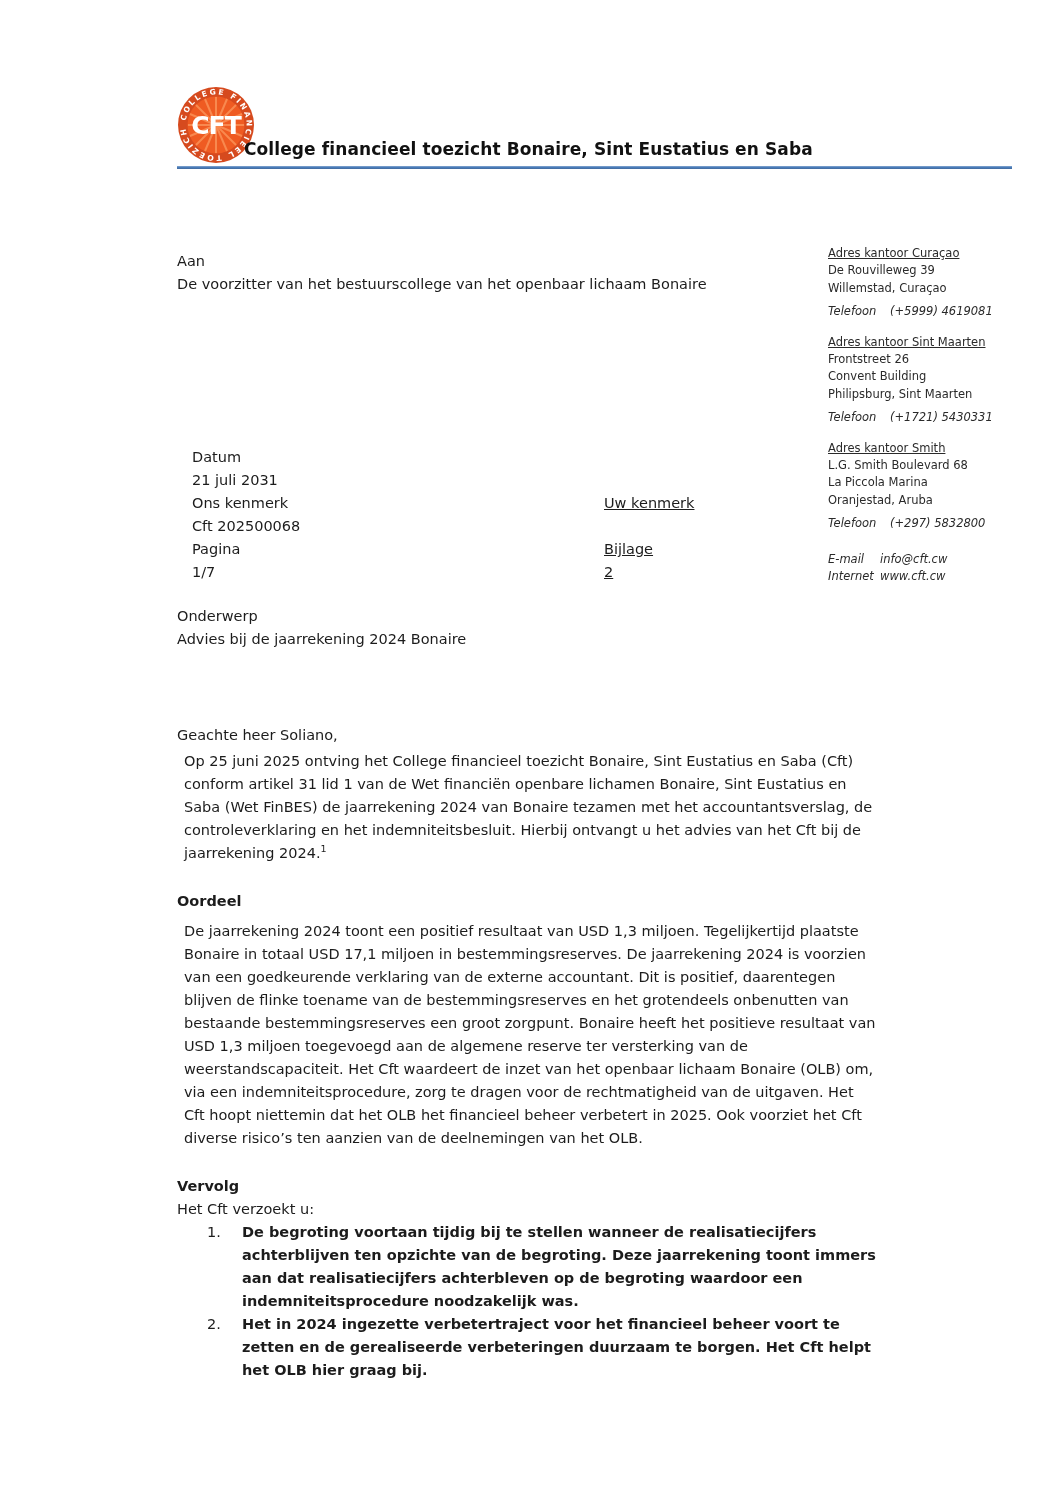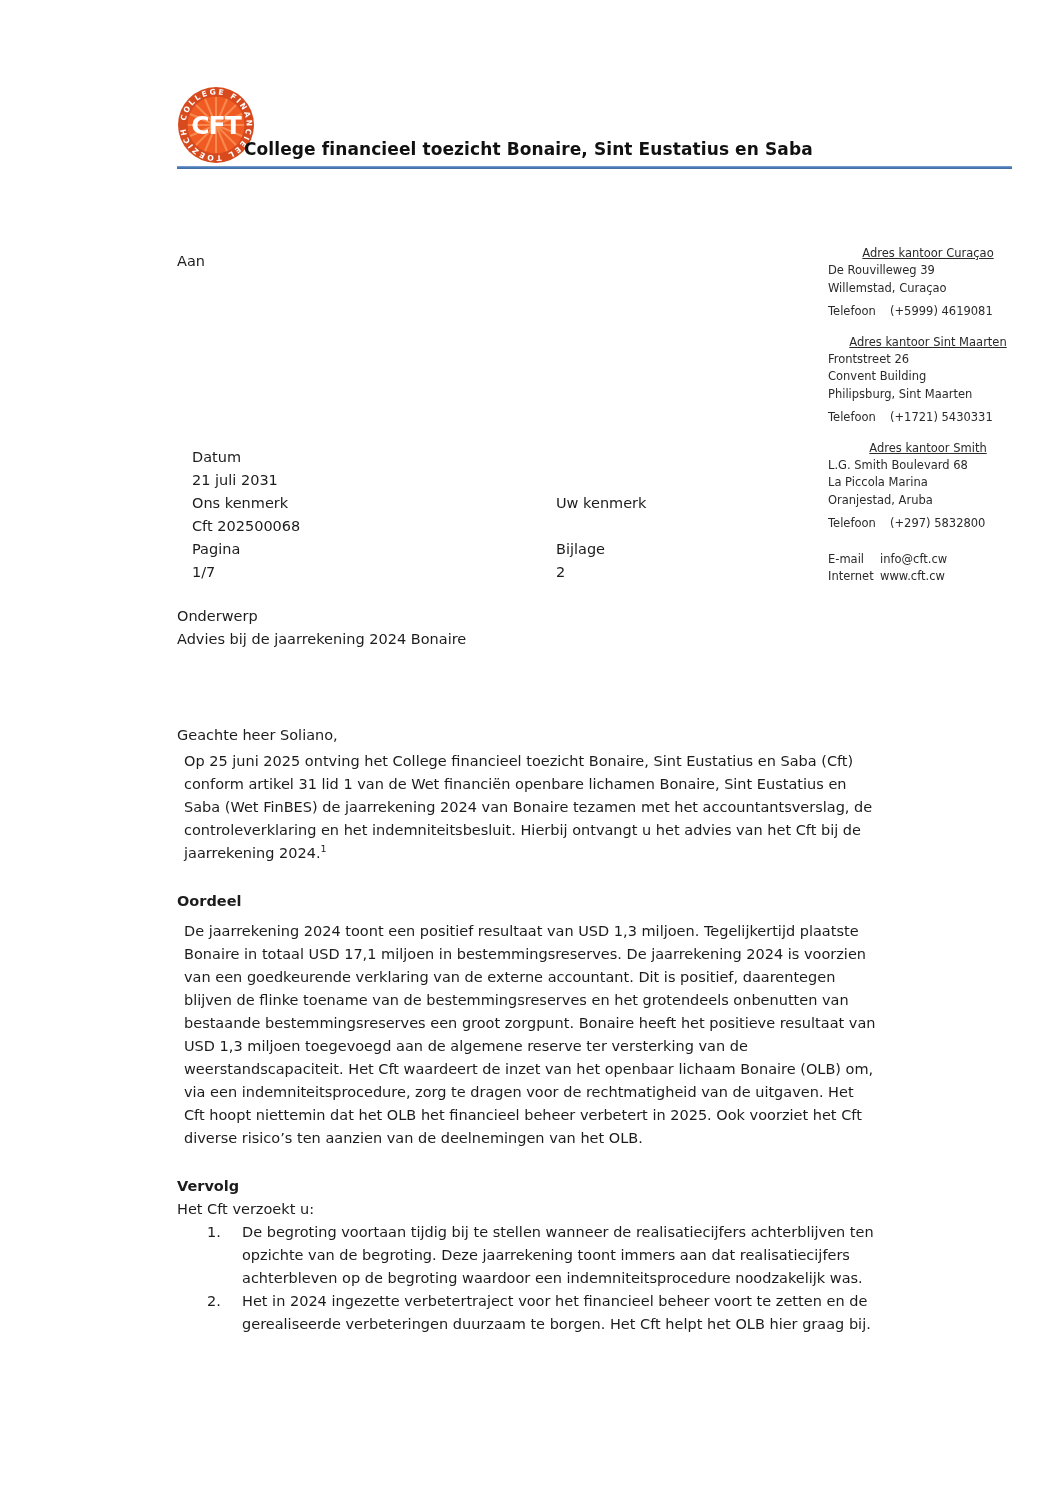--- a/index.html
+++ b/index.html
@@ -22,43 +22,43 @@
   .header-rule {
     position:absolute; left:177px; top:166px; width:835px; height:3px;
     background:linear-gradient(180deg,#8aa9cf 0%, #4a7ebc 45%, #42699c 100%);
   }
   
   .contact {
     position:absolute; left:828px; top:245px; width:200px;
     font-size:11.5px; line-height:17.4px; color:#2a2a2a;
   }
   .office { margin-bottom:13px; }
-  .office-heading { text-decoration:underline;text-align:center; }
-  .kv-row { display:flex; margin-top:6px; }
+  .office-heading { text-decoration:underline; }
+  .kv-row { display:flex; margin-top:6px;font-style:italic; }
   .kv-row .kv-label { width:62px; flex:0 0 62px; }
   .web-rows { margin-top:18px; }
   .web-rows .kv-row { margin-top:0; }
   .web-rows .kv-label { width:52px; flex:0 0 52px; }
   
   .std { font-size:14.5px; line-height:23px; }
   .recipient { position:absolute; left:177px; top:250px; width:660px; }
   .meta-left { position:absolute; left:192px; top:446px; width:380px; }
-  .meta-right { position:absolute; left:556px; top:492px; width:260px; }
+  .meta-right { position:absolute; left:604px; top:492px; width:260px;text-decoration:underline; }
   .blank-line { height:23px; }
   .subject { position:absolute; left:177px; top:605px; width:660px; }
   .salutation { position:absolute; left:177px; top:724px; width:660px; }
   .main-text { position:absolute; left:177px; top:743px; width:706px; }
   .main-text p { margin:7px; }
   .sect { margin-top:25px; }
   .sect-heading { font-weight:bold; }
   sup { font-size:9.5px; line-height:0; }
   .num-list { margin-top:0; }
   .li { display:flex; }
   .li-num { flex:0 0 35px; padding-left:0; margin-left:30px; }
-  .li-text { flex:1; }
+  .li-text { flex:1;font-weight:bold; }
   
   .logo-ring-text { fill:#ffffff; font-family:"DejaVu Sans", sans-serif; font-size:7.6px; font-weight:bold; letter-spacing:2.1px; }
   .logo-cft-text { fill:#ffffff; font-family:"DejaVu Sans", sans-serif; font-size:25px; font-weight:bold; letter-spacing:-1px; }
 </style>
 </head>
 <body>
 
 <div class="page">
 
   <div class="logo-wrap">
@@ -137,20 +137,21 @@
       </div>
       <div class="kv-row">
         <span class="kv-label">Internet</span>
         <span>www.cft.cw</span>
       </div>
     </div>
   </aside>
 
   <div class="recipient std">
     <div>Aan</div>
+    <div>De voorzitter van het bestuurscollege van het openbaar lichaam Bonaire</div>
   </div>
 
   <div class="meta-left std">
     <div>Datum</div>
     <div>21 juli 2031</div>
     <div>Ons kenmerk</div>
     <div>Cft 202500068</div>
     <div>Pagina</div>
     <div>1/7</div>
   </div>

